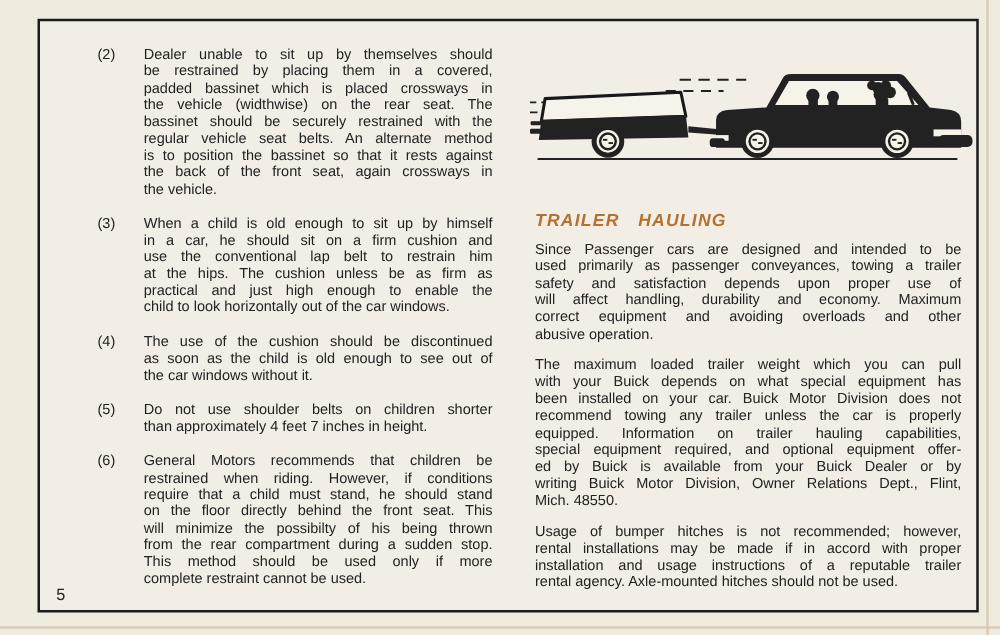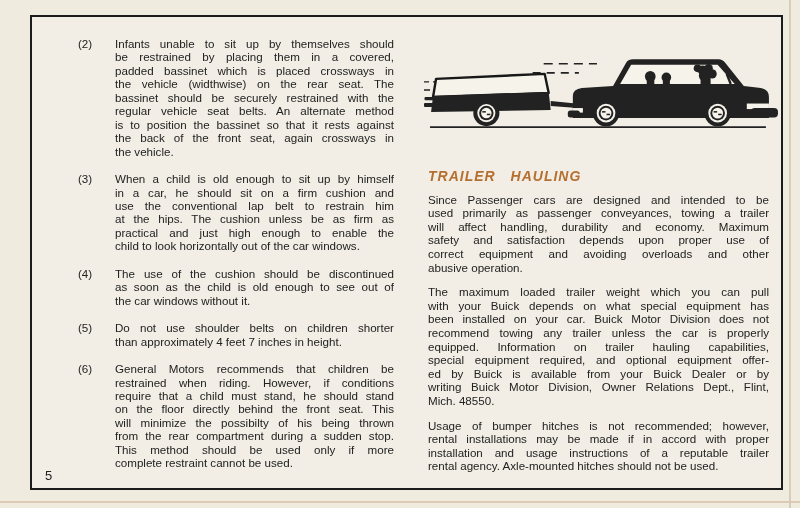--- a/index.html
+++ b/index.html
@@ -54,21 +54,21 @@
 <body>
 
 <div class="scan">
 
   <div class="page">
 
     <div class="left-col">
   <div class="safety-item">
     <div class="num">(2)</div>
     <div class="item-lines">
-            <div class="tl">Infants unable to sit up by themselves should</div>
+            <div class="tl">Dealer unable to sit up by themselves should</div>
             <div class="tl">be restrained by placing them in a covered,</div>
             <div class="tl">padded bassinet which is placed crossways in</div>
             <div class="tl">the vehicle (widthwise) on the rear seat. The</div>
             <div class="tl">bassinet should be securely restrained with the</div>
             <div class="tl">regular vehicle seat belts. An alternate method</div>
             <div class="tl">is to position the bassinet so that it rests against</div>
             <div class="tl">the back of the front seat, again crossways in</div>
             <div class="tl last">the vehicle.</div>
           </div>
   </div>
@@ -187,22 +187,22 @@
         </g>
       </svg>
     </div>
 
     <div class="right-col">
       <div class="section-heading">TRAILER HAULING</div>
       <div>
   <div class="paragraph">
             <div class="tl">Since Passenger cars are designed and intended to be</div>
             <div class="tl">used primarily as passenger conveyances, towing a trailer</div>
+            <div class="tl">safety and satisfaction depends upon proper use of</div>
             <div class="tl">will affect handling, durability and economy. Maximum</div>
-            <div class="tl">safety and satisfaction depends upon proper use of</div>
             <div class="tl">correct equipment and avoiding overloads and other</div>
             <div class="tl last">abusive operation.</div>
           </div>
 
   <div class="paragraph">
             <div class="tl">The maximum loaded trailer weight which you can pull</div>
             <div class="tl">with your Buick depends on what special equipment has</div>
             <div class="tl">been installed on your car. Buick Motor Division does not</div>
             <div class="tl">recommend towing any trailer unless the car is properly</div>
             <div class="tl">equipped. Information on trailer hauling capabilities,</div>

